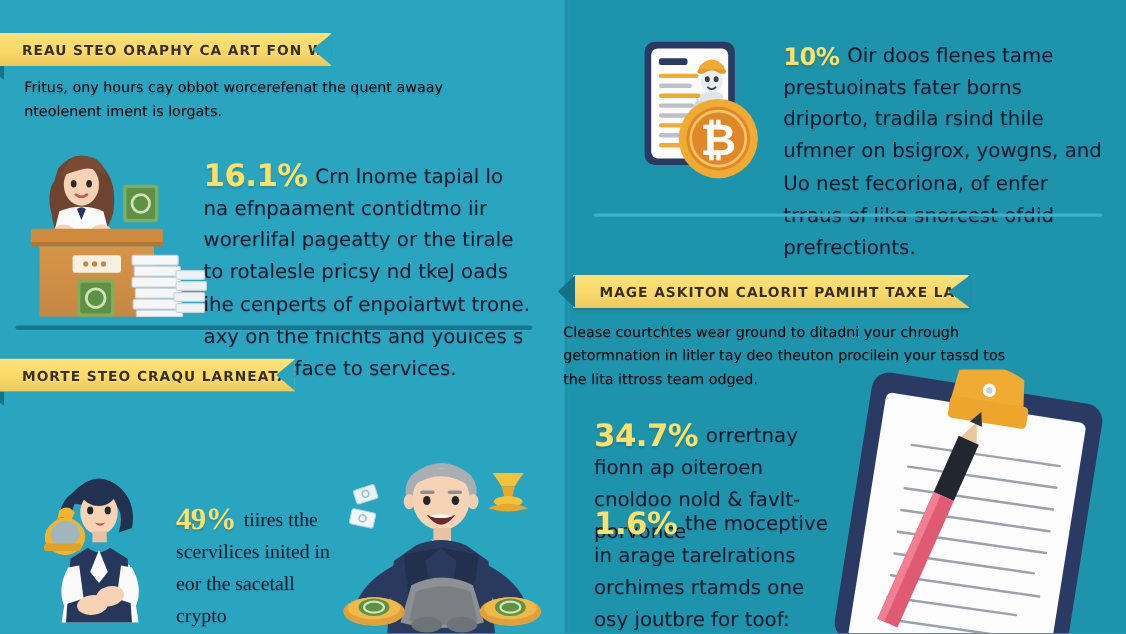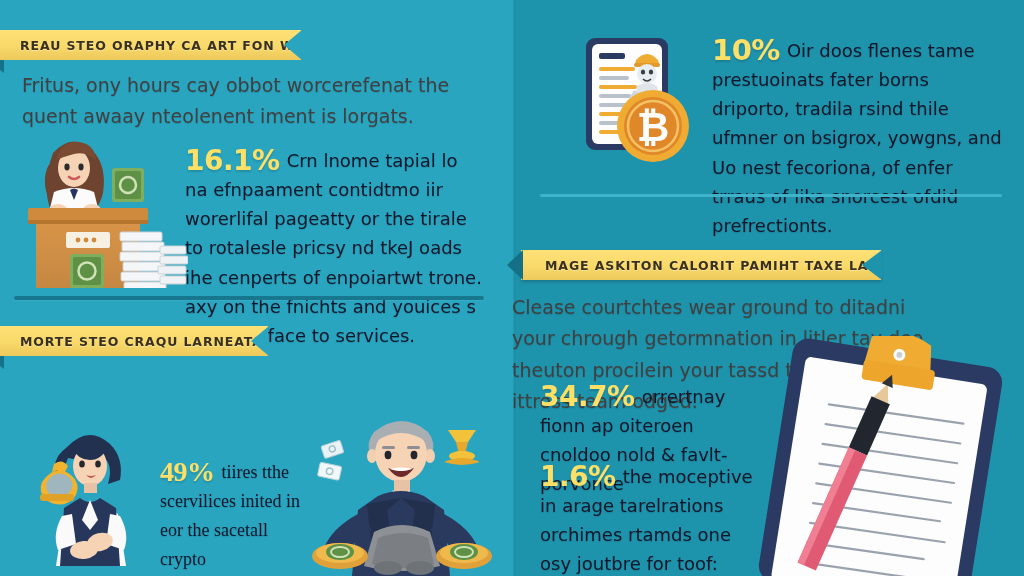--- a/index.html
+++ b/index.html
@@ -68,22 +68,22 @@
   }
   .ribbon-txt {
     font-size:12.5px; font-weight:bold; letter-spacing:.9px;
     color:#3a3020; white-space:nowrap;
     text-shadow:0 1px 0 rgba(255,255,255,.35);
     font-family:"DejaVu Sans", sans-serif;
   }
   
   .para {
     position:absolute;
-    color:#404040;
-    font-size:19px; line-height:1.65;
+    color:#000000;
+    font-size:13px; line-height:1.65;
     font-weight:400;
     text-shadow:0 1px 1px rgba(0,0,0,.12);
     font-family:"DejaVu Sans", sans-serif;
   }
   .statblock { position:absolute; }
   .statblock .stat-text {
     color:#0f172a; font-size:18px; line-height:1.62;
     text-shadow:0 1px 1px rgba(0,0,0,.12);
   }
   .pct {
@@ -333,21 +333,21 @@
       </g>
 
       <circle cx="85" cy="100" r="36" fill="#f0ab33"></circle>
       <circle cx="85" cy="100" r="29" fill="#e0872a"></circle>
       <circle cx="85" cy="100" r="25" fill="none" stroke="#f4c263" stroke-width="2.5"></circle>
       <text x="85" y="115" font-family="DejaVu Sans, sans-serif" font-size="40" font-weight="bold" fill="#fdfdfd" text-anchor="middle">₿</text>
     </svg>
   </div>
 
   <div class="statblock" style="left:712px; top:36px; width:298px;">
-    <span class="pct" style="font-size:29px;">10%</span><span class="stat-text">Oir doos flenes tame prestuoinats fater borns driporto, tradila rsind thile ufmner on bsigrox, yowgns, and Uo nest fecoriona, of enfer trraus of lika snorcest ofdid prefrectionts.</span>
+    <span class="pct" style="font-size:22px;">10%</span><span class="stat-text">Oir doos flenes tame prestuoinats fater borns driporto, tradila rsind thile ufmner on bsigrox, yowgns, and Uo nest fecoriona, of enfer trraus of lika snorcest ofdid prefrectionts.</span>
   </div>
 
   <div class="rule rule-light" style="left:540px; top:194px; width:462px; height:3px;"></div>
 
   <div class="ribbon ribbon-r" style="top:250px;">
     <span class="lead-fold"></span>
     <span class="ribbon-txt">MAGE ASKITON CALORIT PAMIHT TAXE LAN</span>
   </div>
 
   <div class="para" style="left:512px; top:292px; width:420px;">Clease courtchtes wear ground to ditadni your chrough getormnation in litler tay deo theuton procilein your tassd tos the lita ittross team odged.</div>

